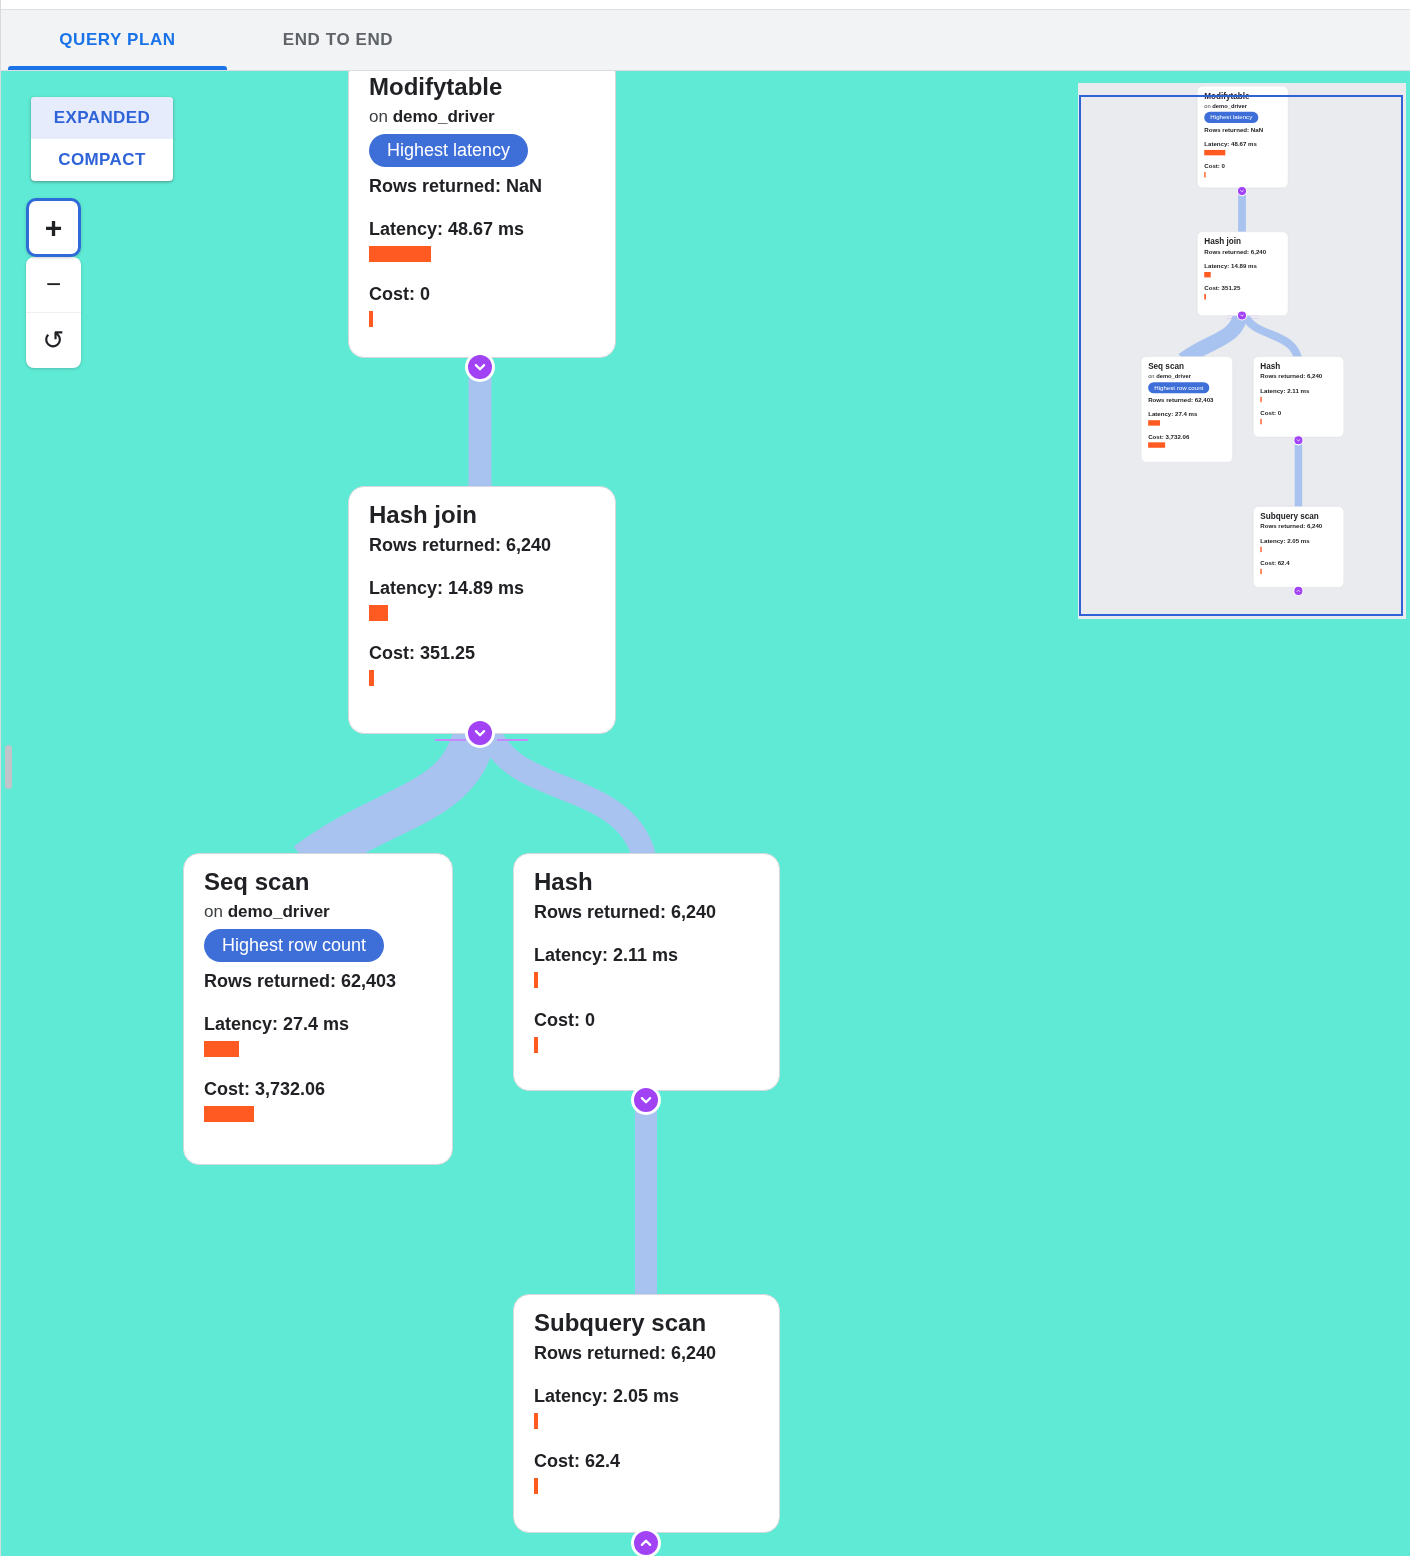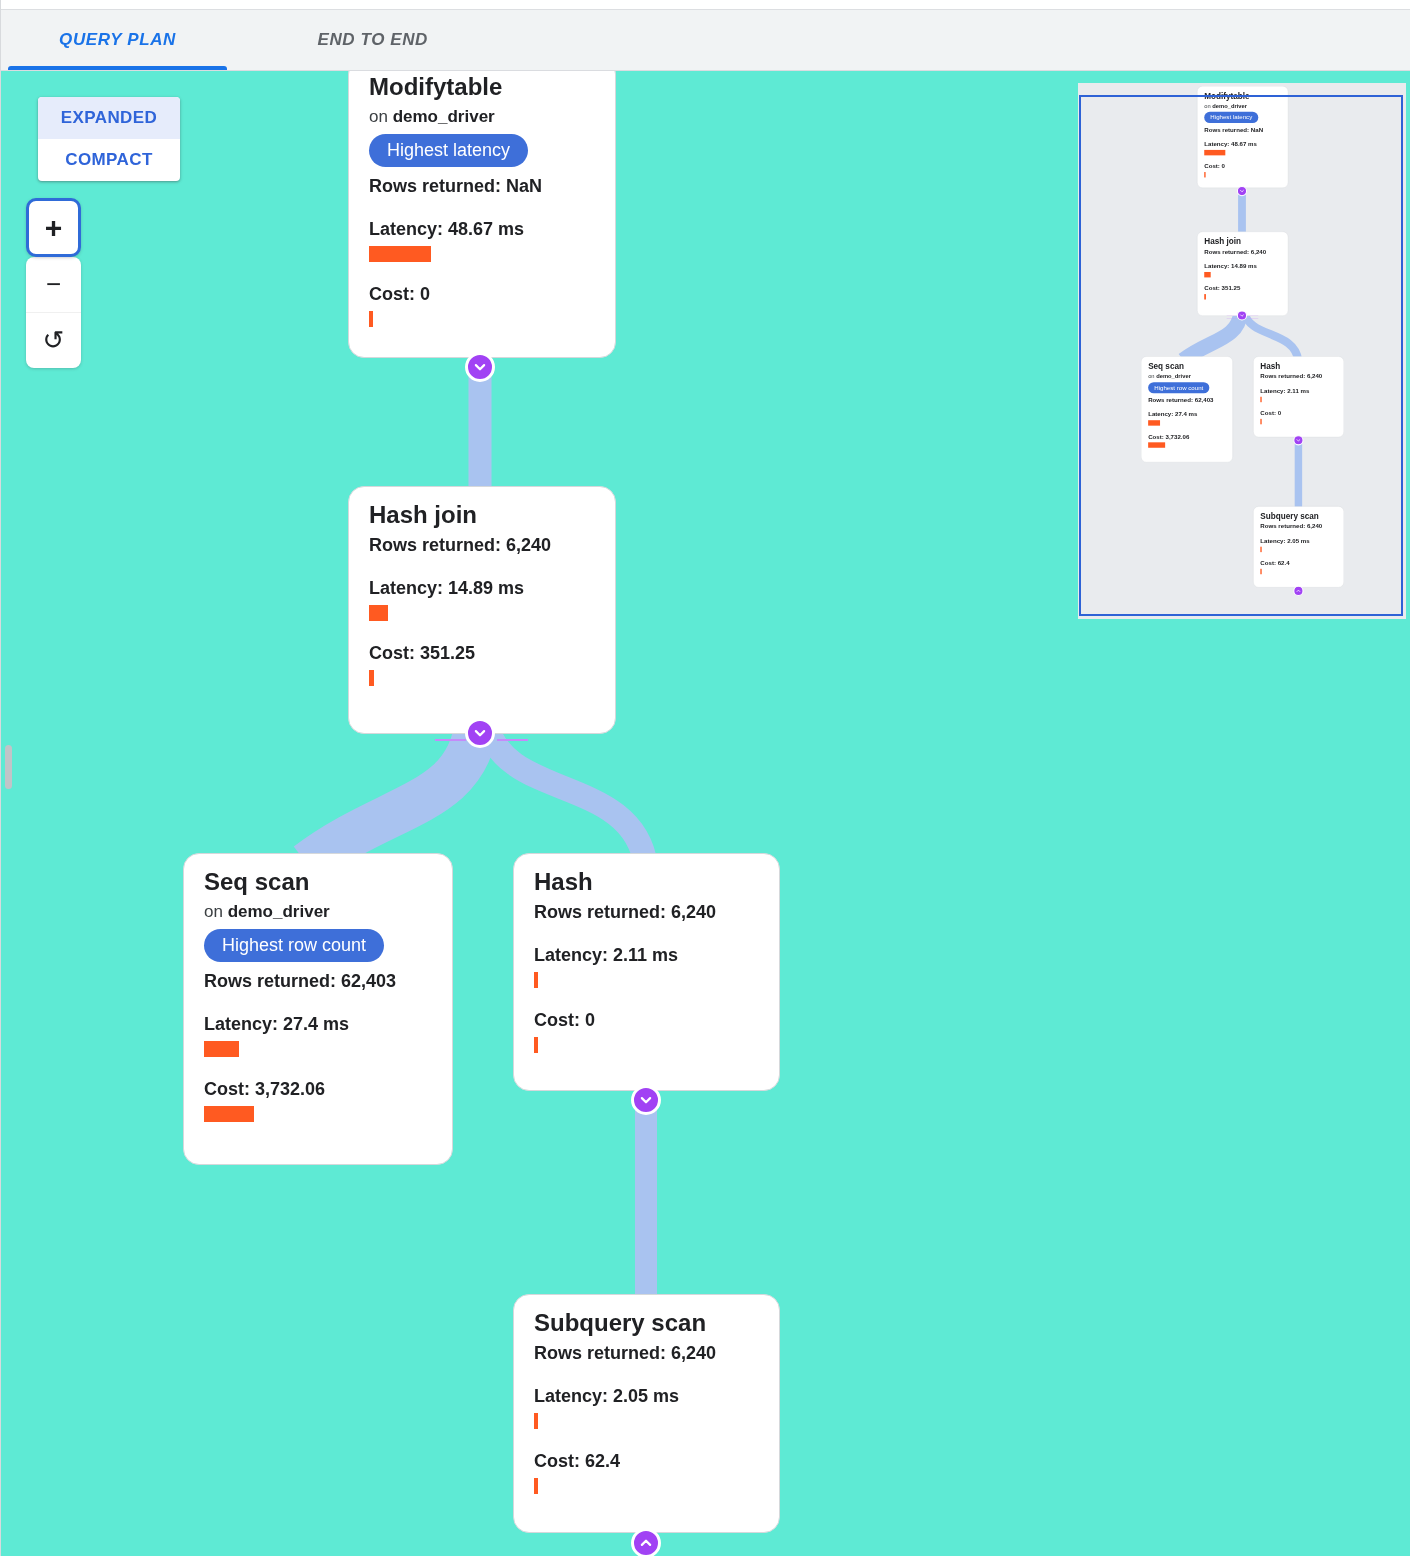--- a/index.html
+++ b/index.html
@@ -2,29 +2,29 @@
 <html><head>
 <meta charset="utf-8">
 <style>
   html,body{margin:0;padding:0;background:#fff;}
   .stage{position:relative;width:1410px;height:1556px;background:#fff;overflow:hidden;
          font-family:"Liberation Sans", sans-serif;color:#202124;}
   .left-border{position:absolute;left:0;top:0;width:1px;height:1556px;background:#d8dadd;z-index:20;}
   
   .top-strip{position:absolute;left:0;top:0;width:1410px;height:10px;background:#fff;border-bottom:1px solid #dcdee1;box-sizing:border-box;z-index:10;}
   .tab-bar{position:absolute;left:0;top:10px;width:1410px;height:61px;background:#f1f3f4;border-bottom:1px solid #dadce0;box-sizing:border-box;z-index:10;}
-  .tab{position:absolute;top:0;height:60px;line-height:60px;text-align:center;font-size:17px;font-weight:bold;letter-spacing:.6px;cursor:pointer;font-style:italic;}
+  .tab{position:absolute;top:0;height:60px;line-height:60px;text-align:center;font-size:17px;font-weight:bold;letter-spacing:.6px;cursor:pointer;}
   .tab-active{left:8px;width:219px;color:#1a73e8;}
-  .tab-inactive{left:248px;width:180px;color:#5f6368;text-align:right;}
+  .tab-inactive{left:248px;width:180px;color:#5f6368;}
   .tab-underline{position:absolute;left:8px;bottom:0;width:219px;height:4px;background:#1a73e8;border-radius:3px 3px 0 0;}
   
   .canvas{position:absolute;left:0;top:71px;width:1410px;height:1485px;background:#5eead4;overflow:hidden;}
   .scroll-thumb{position:absolute;left:5px;top:674px;width:7px;height:44px;background:#c1c4c8;border-radius:4px;z-index:15;}
   
-  .view-toggle{position:absolute;left:38px;top:26px;width:142px;background:#fff;border-radius:4px;
+  .view-toggle{position:absolute;left:31px;top:26px;width:142px;background:#fff;border-radius:4px;
                box-shadow:0 1px 2px rgba(60,64,67,.3),0 1px 3px 1px rgba(60,64,67,.15);z-index:12;overflow:hidden;}
   .vt-row{height:42px;line-height:42px;text-align:center;font-size:17px;font-weight:bold;letter-spacing:.4px;color:#2f64d9;cursor:pointer;}
   .vt-selected{background:#e6ecfb;}
   
   .zoom-in-btn{position:absolute;left:26px;top:127px;width:55px;height:59px;box-sizing:border-box;background:#fff;
                border:3px solid #2f6bd8;border-radius:10px;font-size:30px;font-weight:bold;color:#202124;
                display:flex;align-items:center;justify-content:center;z-index:12;box-shadow:0 1px 3px rgba(60,64,67,.25);cursor:pointer;}
   .zoom-card{position:absolute;left:26px;top:186px;width:55px;height:111px;background:#fff;border-radius:8px;
              box-shadow:0 1px 3px rgba(60,64,67,.25);z-index:11;overflow:hidden;}
   .zc-btn{height:55px;display:flex;align-items:center;justify-content:center;font-size:26px;color:#202124;cursor:pointer;}

